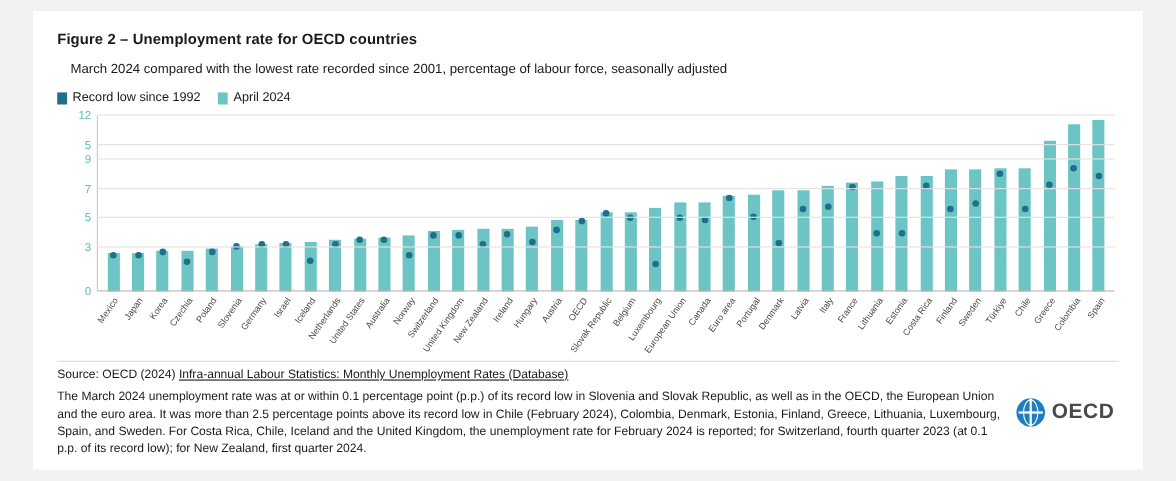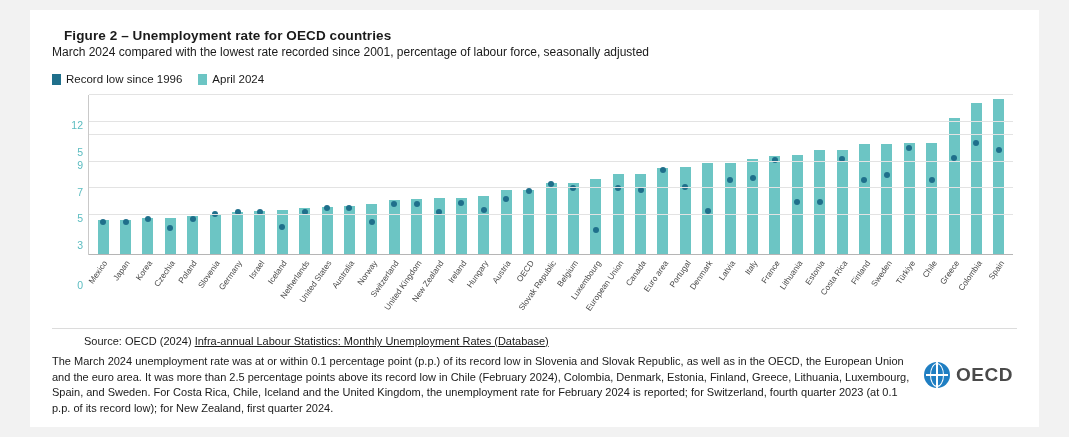--- a/index.html
+++ b/index.html
@@ -22,27 +22,27 @@
     width: 1009px;
     height: 417px;
     background: #ffffff;
     box-sizing: border-box;
     padding: 18px 22px 10px 22px;
   }
   .title {
     font-size: 13.5px;
     font-weight: bold;
     color: #1a1a1a;
-    margin: 0 0 2px 12px;
+    margin: 0 0 2px 0;
     letter-spacing: 0.1px;
   }
   .subtitle {
     font-size: 12px;
     color: #1a1a1a;
-    margin: 0;
+    margin: 12px;
   }
   .legend {
     margin-top: 14px;
     display: flex;
     align-items: center;
     gap: 16px;
     font-size: 11.5px;
     color: #1a1a1a;
   }
   .legend-item { display: flex; align-items: center; gap: 5px; }
@@ -73,21 +73,20 @@
   }
   .gridline.axis0 { border-top: 1px solid #b5b5b5; }
   .ytick {
     position: absolute;
     right: 100%;
     transform: translateY(-50%);
     padding-right: 6px;
     font-size: 10.5px;
     color: #5bbcc0;
     white-space: nowrap;
-    margin-top: 30px;
   }
   .bars {
     position: absolute;
     left: 0; right: 0; bottom: 0; top: 0;
     display: flex;
     align-items: flex-end;
     justify-content: space-between;
     padding: 0 3px;
     box-sizing: border-box;
   }
@@ -145,21 +144,20 @@
     left: 22px; right: 22px;
     top: 318px;
     border-top: 1px solid #dcdcdc;
   }
   .source {
     position: absolute;
     left: 22px;
     top: 325px;
     font-size: 11px;
     color: #1a1a1a;
-    margin-left: 32px;
   }
   .source a, .source .link {
     color: #1a1a1a;
     text-decoration: underline;
   }
   .note {
     position: absolute;
     left: 22px;
     top: 344px;
     width: 860px;
@@ -216,21 +214,21 @@
 
 <div id="page">
   <div class="card">
 
     <div class="title">Figure 2 – Unemployment rate for OECD countries</div>
     <div class="subtitle">March 2024 compared with the lowest rate recorded since 2001, percentage of labour force, seasonally adjusted</div>
 
     <div class="legend">
       <div class="legend-item">
         <span class="legend-swatch" id="sw0" style="background: rgb(31, 111, 139);"></span>
-        <span>Record low since 1996</span>
+        <span>Record low since 1992</span>
       </div>
       <div class="legend-item">
         <span class="legend-swatch" id="sw1" style="background: rgb(108, 197, 196);"></span>
         <span>April 2024</span>
       </div>
     </div>
 
     <div class="chart-wrap">
       <div class="plot" id="plot">
         <div class="bars" id="bars">

